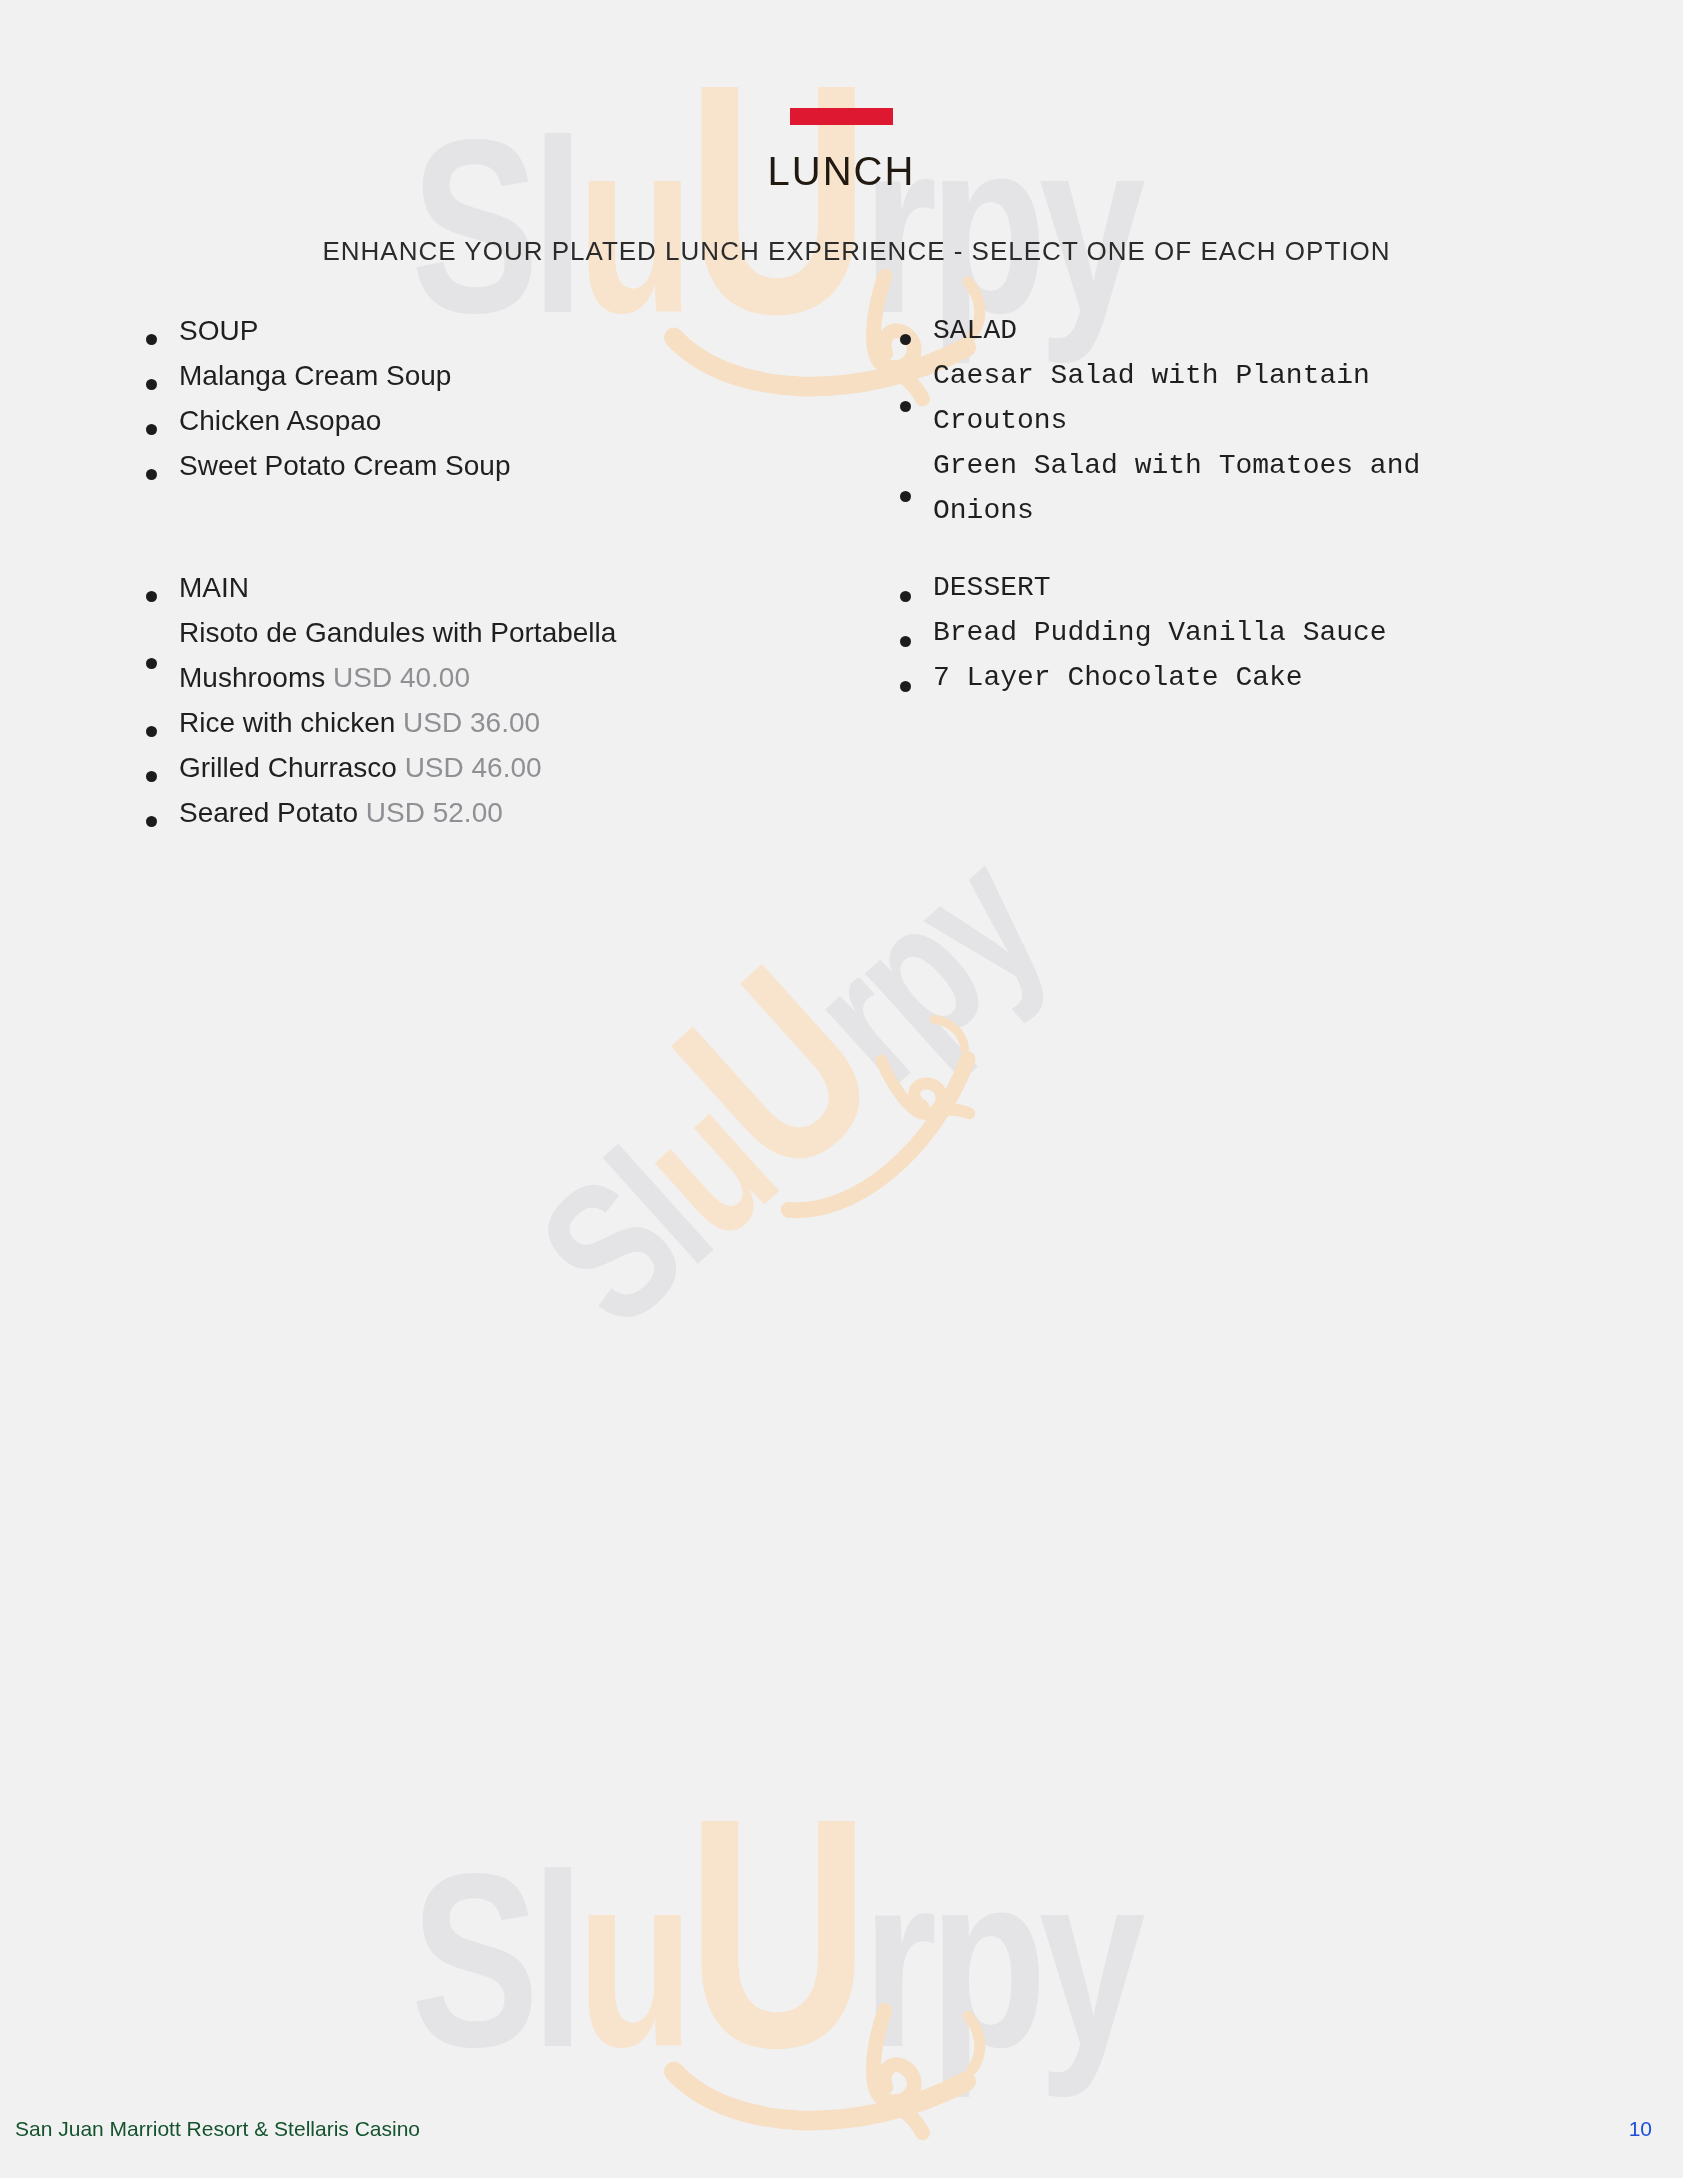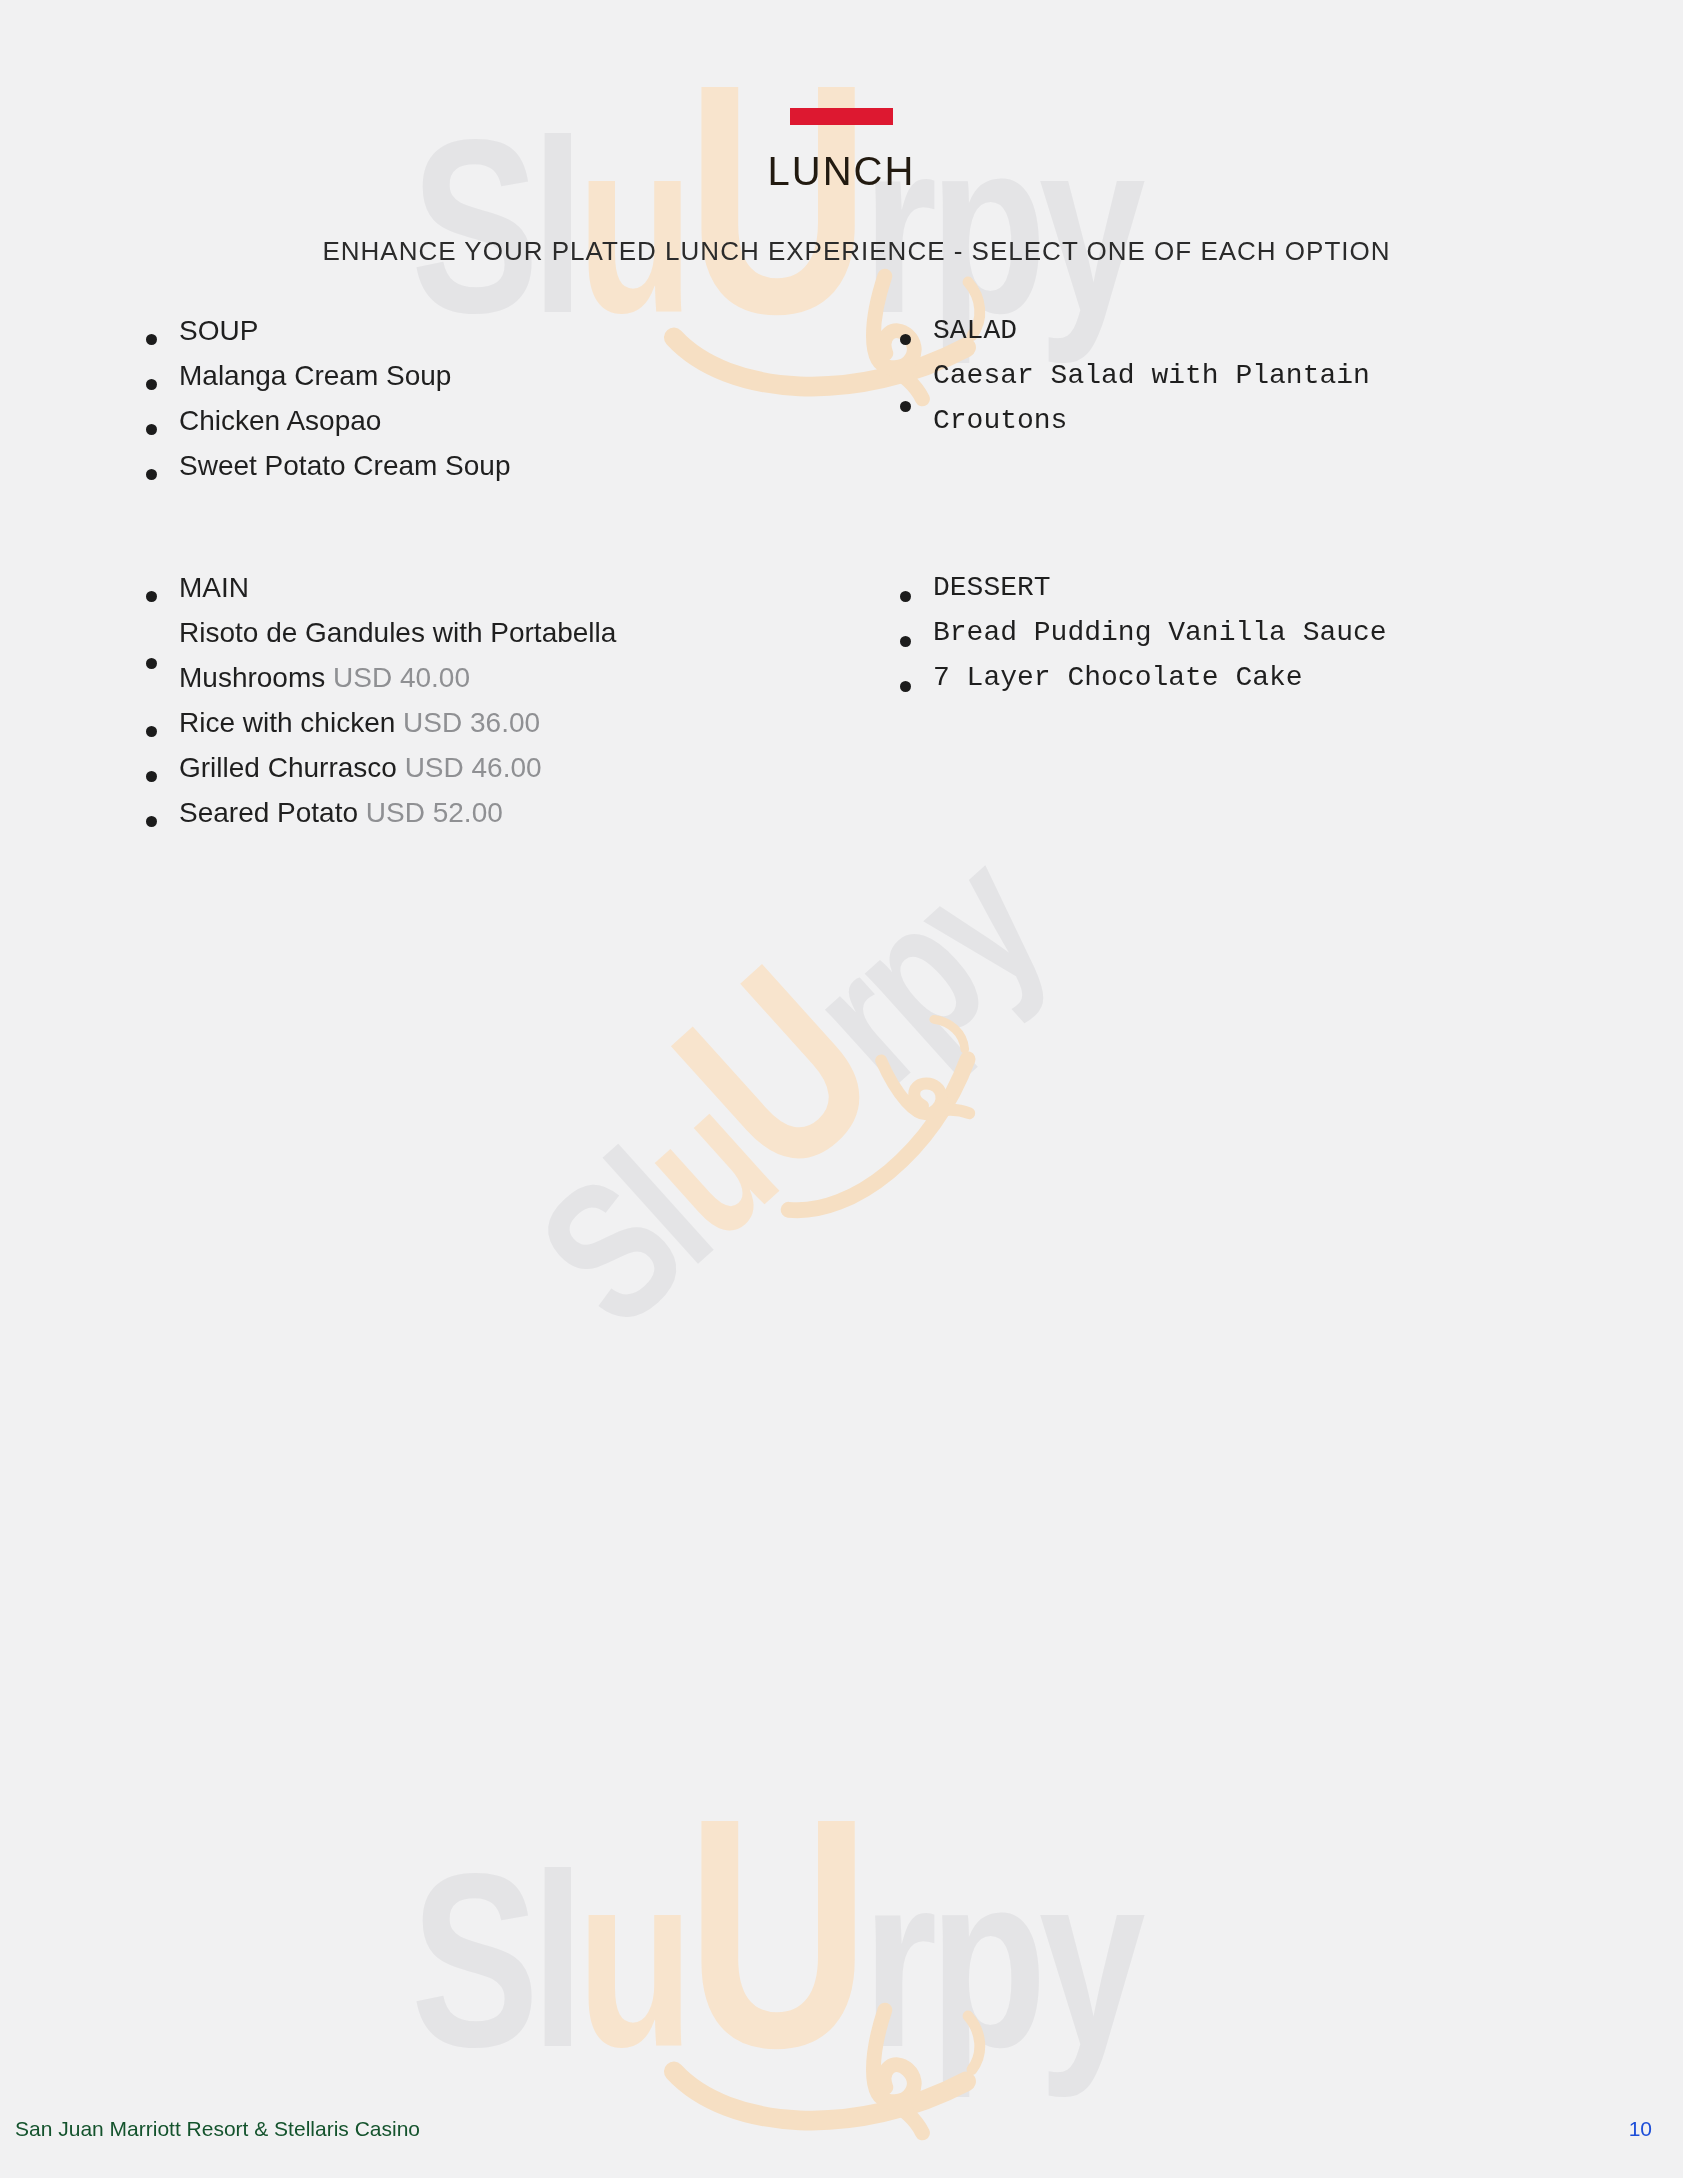--- a/index.html
+++ b/index.html
@@ -176,20 +176,24 @@
 
   <ul class="menu-col" id="col-salad">
     <li>
       <span class="dot"></span>
       <span class="txt">SALAD</span>
     </li>
     <li>
       <span class="dot"></span>
       <span class="txt"><span>Caesar Salad with Plantain Croutons</span></span>
     </li>
+    <li>
+      <span class="dot"></span>
+      <span class="txt"><span>Green Salad with Tomatoes and Onions</span></span>
+    </li>
   </ul>
 
   <ul class="menu-col" id="col-main">
     <li>
       <span class="dot"></span>
       <span class="txt">MAIN</span>
     </li>
     <li>
       <span class="dot"></span>
       <span class="txt"><span>Risoto de Gandules with Portabella Mushrooms</span> <span class="pr">USD 40.00</span></span>

